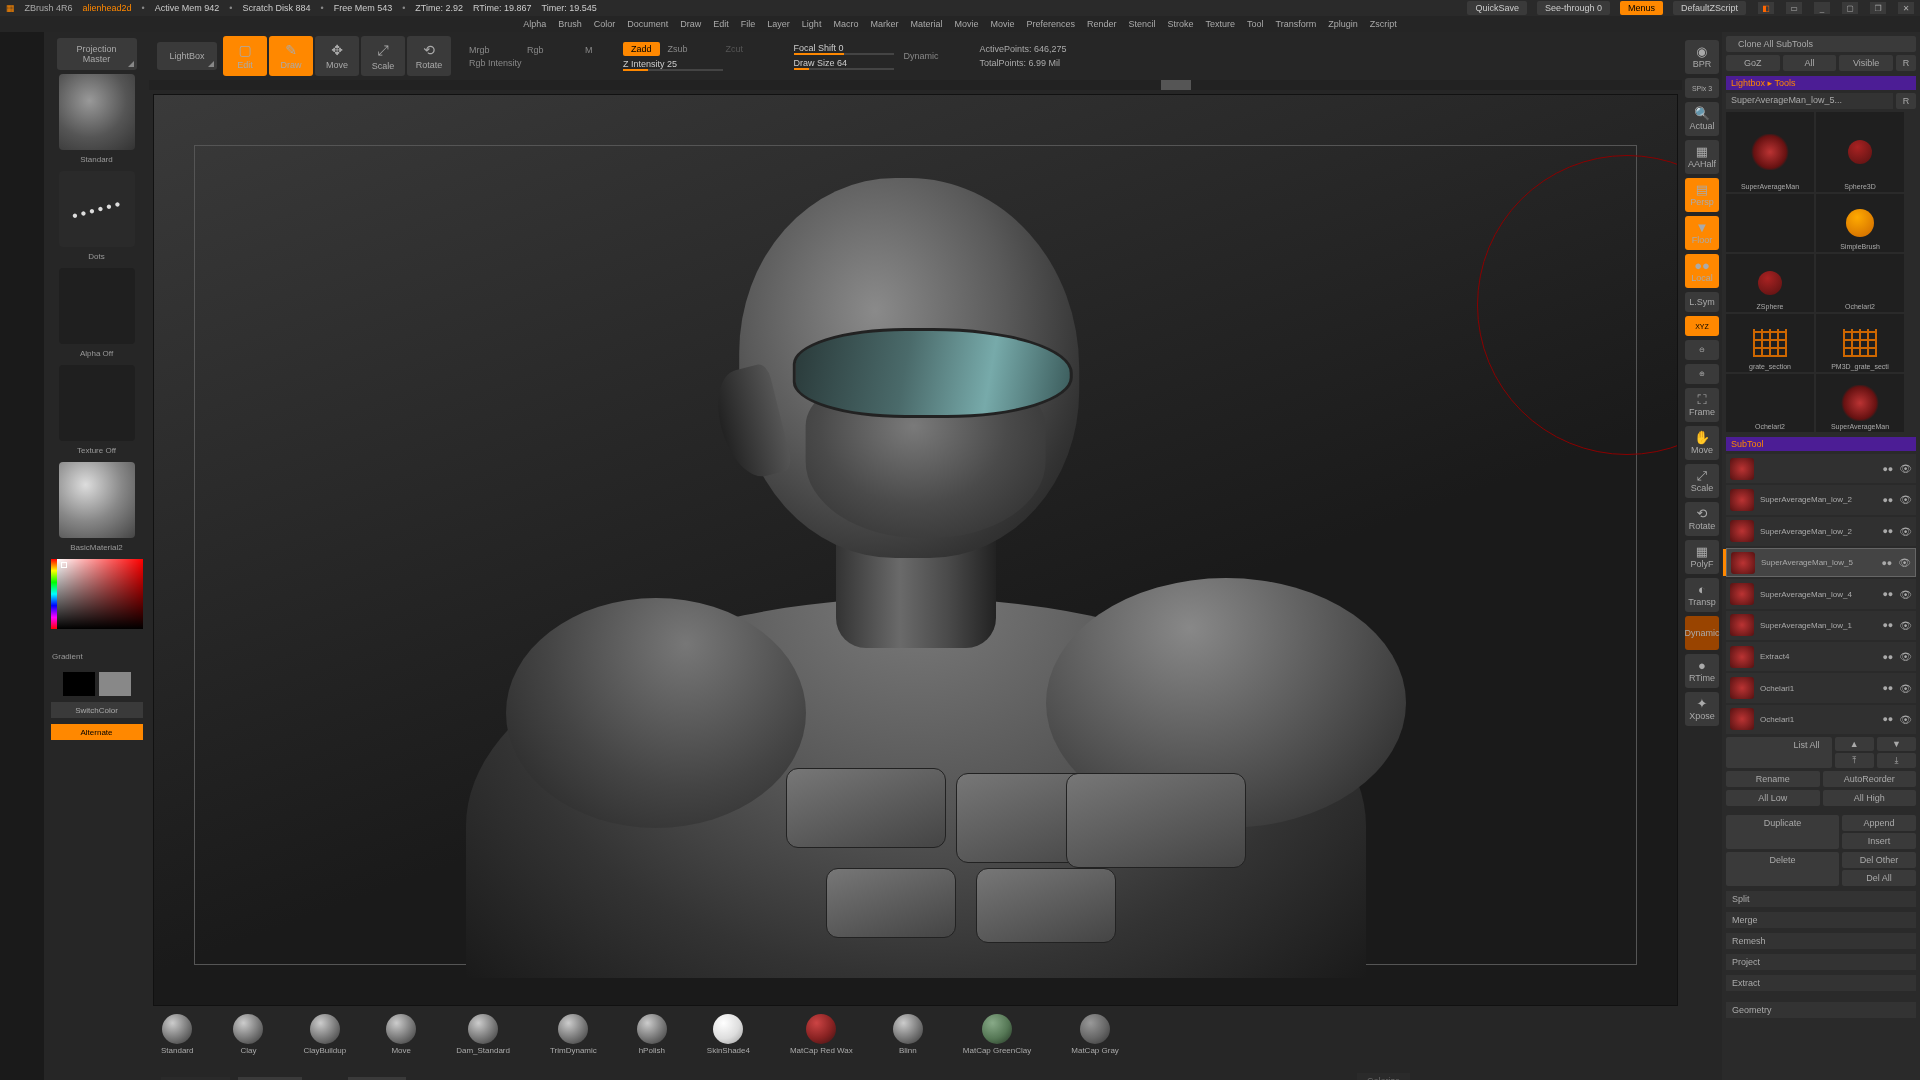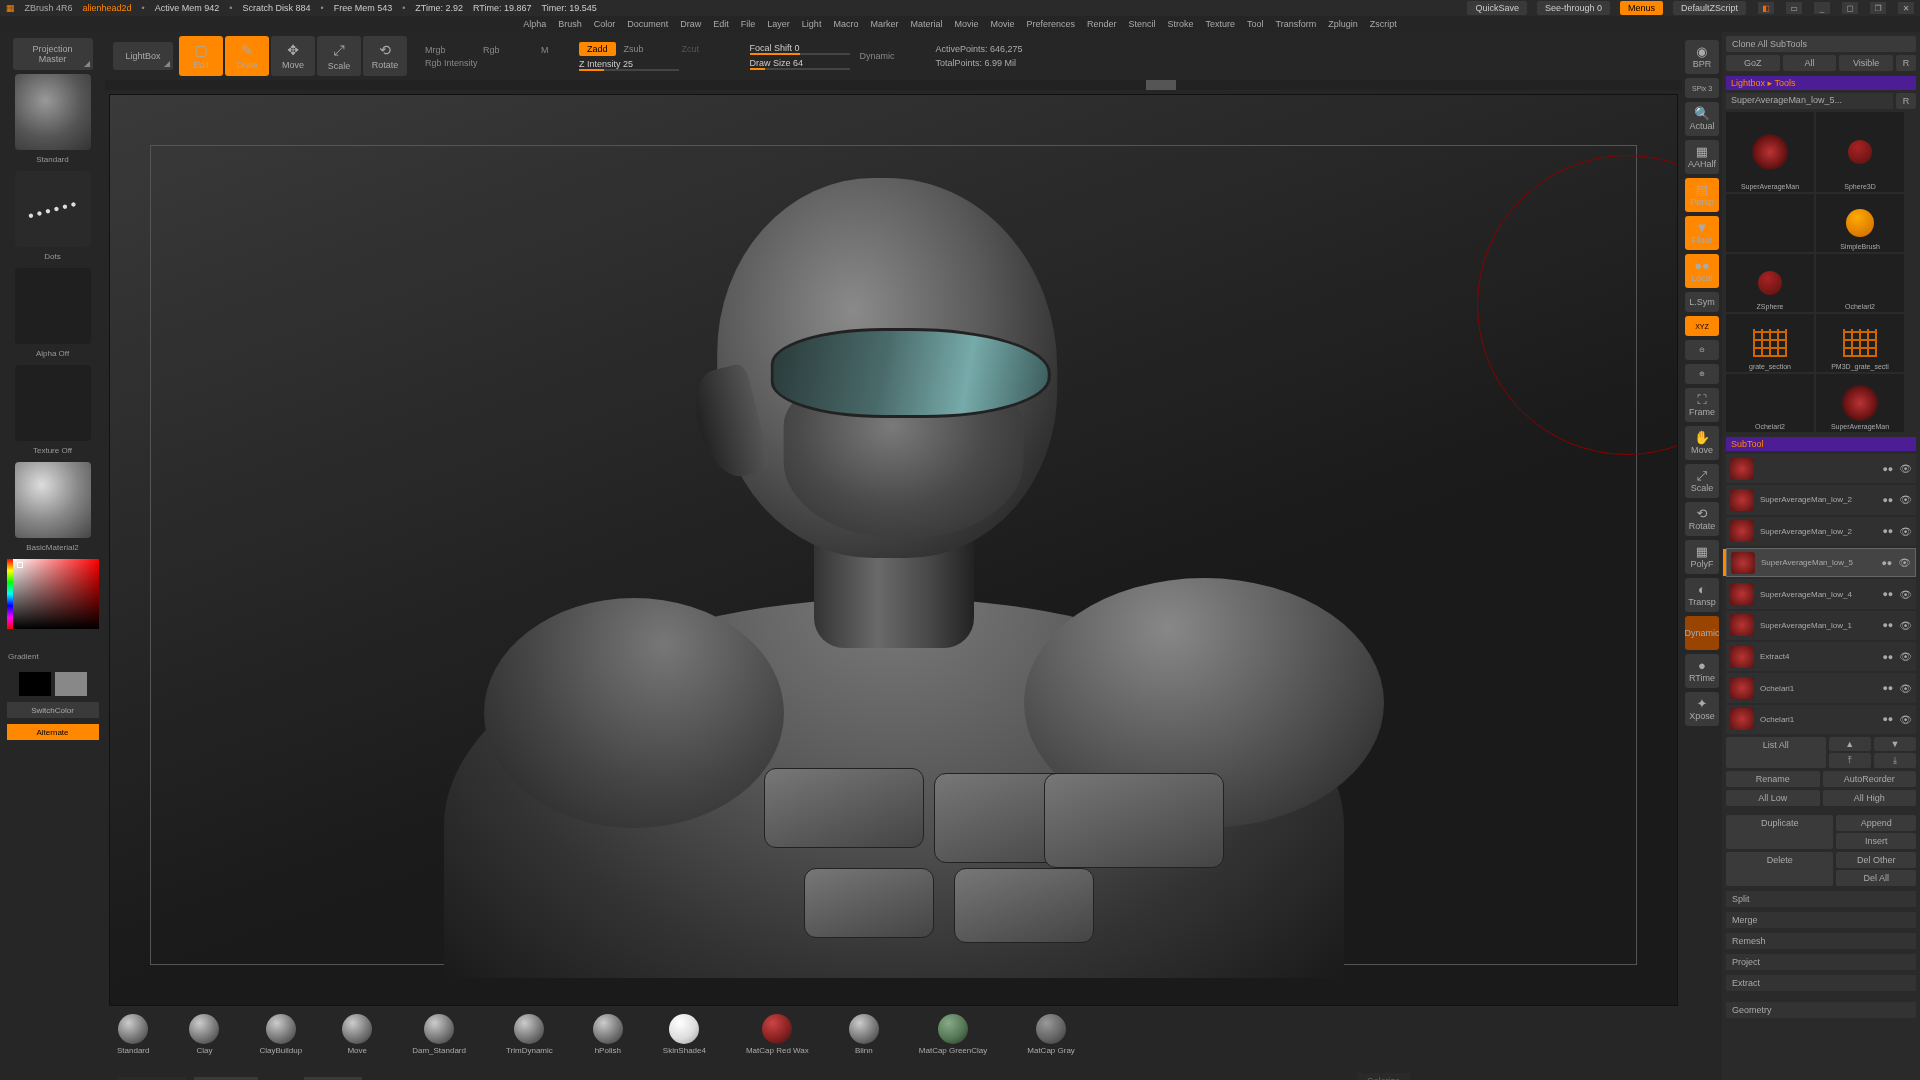--- a/index.html
+++ b/index.html
@@ -9,21 +9,21 @@
 .titlebar .sep { color:#888; }
 .titlebar .file { color:#ff8800; }
 .titlebar .stat { color:#ccc; }
 .titlebar .spacer { flex:1; }
 .titlebar .btn { background:#3a3a3a; padding:2px 8px; border-radius:2px; color:#ccc; }
 .titlebar .btn.orange { background:#ff8800; color:#000; }
 .titlebar .winbtn { width:16px; height:12px; background:#3a3a3a; display:flex; align-items:center; justify-content:center; margin-left:2px; font-size:8px; }
 .titlebar .winbtn.r { color:#ff6600; }
 .menubar { height:16px; background:#252525; display:flex; align-items:center; padding:0 10px; gap:12px; font-size:9px; color:#888;justify-content:center; }
 .menubar span { cursor:pointer; }
-.mainrow { display:flex; height:calc(100% - 32px); }
+.mainrow { display:flex; height:calc(100% - 32px);margin-left:44px; }
 .leftcol { width:105px; background:#262626; display:flex; flex-direction:column; align-items:center; padding-top:6px; gap:4px; }
 .pm-btn { width:88px; height:32px; background:#3a3a3a; border-radius:3px; display:flex; flex-direction:column; align-items:center; justify-content:center; font-size:8px; line-height:10px; position:relative; }
 .pm-btn::after { content:''; position:absolute; right:3px; bottom:3px; border:3px solid transparent; border-right-color:#888; border-bottom-color:#888; }
 .thumb { width:76px; height:76px; background:#333; border-radius:4px; display:flex; align-items:center; justify-content:center; position:relative; }
 .thumb.brush { background:radial-gradient(circle at 40% 35%,#999,#555 55%,#333); }
 .thumb.stroke { background:#2a2a2a; }
 .thumb.stroke::before { content:'● ● ● ● ● ●'; color:#ddd; font-size:10px; letter-spacing:0px; transform:rotate(-15deg); }
 .thumb.alpha { background:#1f1f1f; }
 .thumb.tex { background:#1f1f1f; }
 .thumb.mat { background:radial-gradient(circle at 35% 30%,#ddd,#888 50%,#444); }
@@ -80,21 +80,21 @@
 .brush-item span { font-size:8px; }
 .footbtns { display:flex; gap:8px; margin-top:4px; }
 .footbtn { padding:3px 10px; background:#3a3a3a; font-size:9px; }
 .footbtn.dim { background:#2a2a2a; color:#666; }
 .sidebtns { width:40px; background:#262626; display:flex; flex-direction:column; align-items:center; padding-top:8px; gap:4px; }
 .vbtn { width:34px; height:34px; background:#3a3a3a; border-radius:3px; display:flex; flex-direction:column; align-items:center; justify-content:center; font-size:7px; gap:1px; }
 .vbtn.on { background:#ff8800; color:#000; }
 .vbtn .ico { font-size:13px; line-height:13px; }
 .vbtn.small { height:20px; }
 .rightcol { width:198px; background:#2a2a2a; display:flex; flex-direction:column; padding:4px; gap:3px; overflow:hidden; }
-.rbtn { background:#3a3a3a; padding:3px 6px; font-size:9px; border-radius:2px; }
+.rbtn { background:#3a3a3a; padding:3px 12px; font-size:9px; border-radius:2px; }
 .rbtn-row { display:flex; gap:3px; }
 .rbtn-row .rbtn { flex:1; text-align:center; }
 .rbtn.small { flex:0 0 20px; padding:3px 0; text-align:center; }
 .section-label { background:#4c1d95; padding:2px 5px; font-size:9px; color:#ff8800; margin-top:2px; }
 .tool-label { background:#333; padding:2px 5px; font-size:9px; }
 .tool-grid { display:flex; flex-wrap:wrap; gap:2px; }
 .tool-cell { width:88px; height:58px; background:#1f1f1f; display:flex; flex-direction:column; align-items:center; justify-content:center; font-size:7px; position:relative; }
 .tool-cell.big { width:88px; height:80px; }
 .tool-cell .tlabel { position:absolute; bottom:2px; font-size:7px; }
 .tool-cell .figure { width:40px; height:36px; background:radial-gradient(circle,#b33,#611 60%,transparent 70%); border-radius:6px; }
@@ -532,21 +532,21 @@
         </div>
         <div class="subtool-item">
           <div class="sthumb"></div>
           <span class="sname">Ochelari1</span>
           <span>●●</span>
           <span class="eye">👁</span>
         </div>
       </div>
 
     <div class="rbtn-row">
-      <div class="rbtn" style="flex:2;">List All</div>
+      <div class="rbtn" style="flex:2;text-align:right;">List All</div>
       <div class="arrow-row" style="flex:2; flex-direction:column; gap:2px;">
         <div class="arrow-row">
           <div class="rbtn">▲</div>
           <div class="rbtn">▼</div>
         </div>
         <div class="arrow-row">
           <div class="rbtn">⤒</div>
           <div class="rbtn">⤓</div>
         </div>
       </div>

